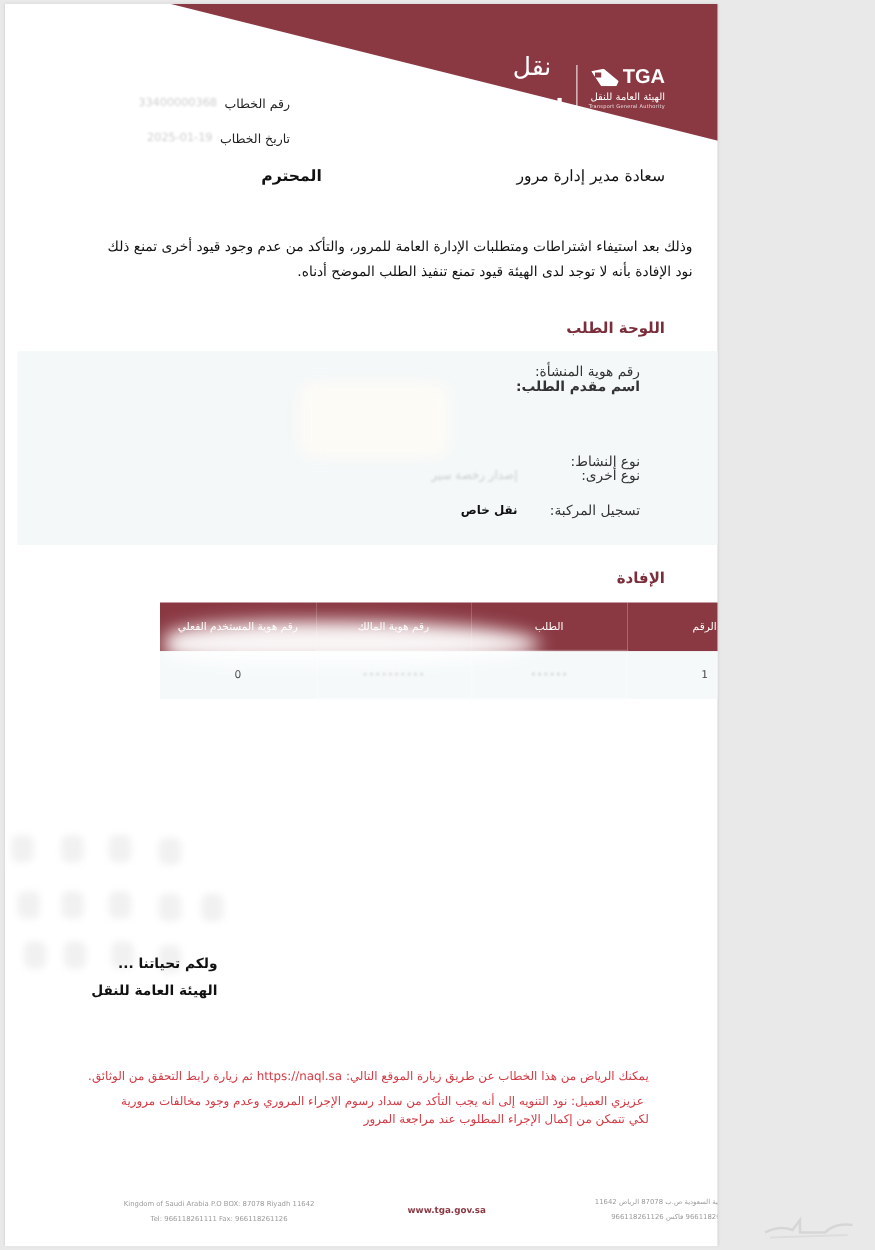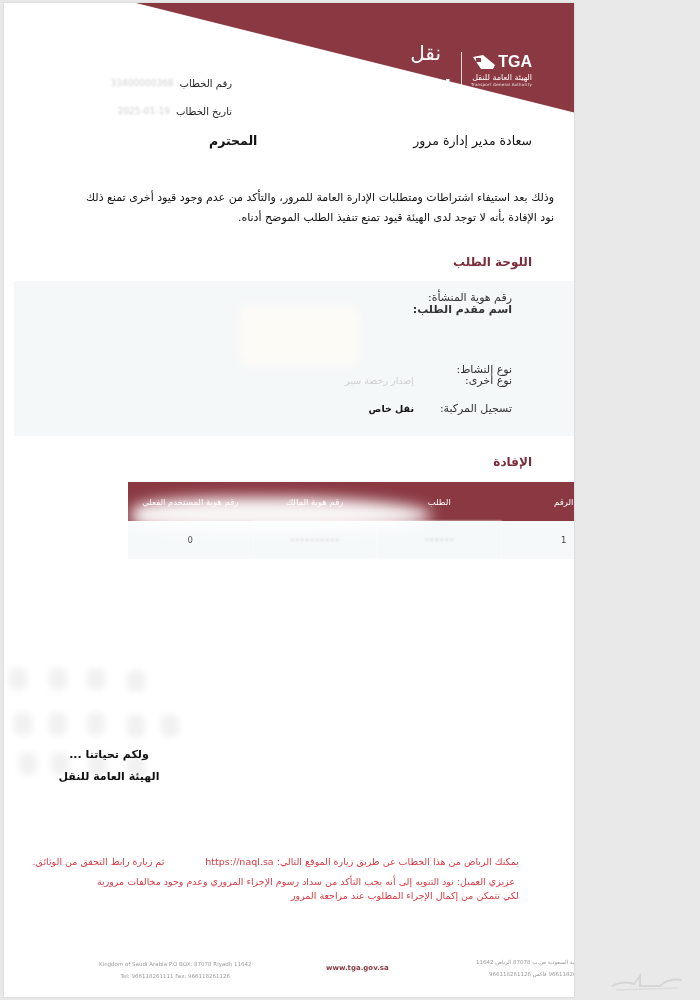--- a/index.html
+++ b/index.html
@@ -62,27 +62,27 @@
     td { background: #f5f9fa; color: #444; font-size: 8.5px; height: 38px; text-align: center; }
     td.redacted { color: #d8d8d8; filter: blur(0.8px); }
     .th-smear {
       position: absolute; left: 128px; top: 494px; width: 300px; height: 34px;
       background: #ffffff; filter: blur(7px); border-radius: 40% 60% 50% 30%; opacity: 0.95;
     }
 
     .dots { position: absolute; left: 5px; top: 665px; width: 170px; height: 110px; }
     .dot { position: absolute; width: 18px; height: 22px; background: #f1f1f2; border-radius: 6px; filter: blur(3px); }
 
-    .closing { position: absolute; left: 40px; top: 741px; width: 130px; text-align: center; direction: rtl; font-size: 11px; color: #111; font-weight: bold; line-height: 22px; }
+    .closing { position: absolute; left: 40px; top: 757px; width: 130px; text-align: right; direction: rtl; font-size: 11px; color: #111; font-weight: bold; line-height: 22px; }
 
     .notice { position: absolute; right: 55px; top: 852px; width: 560px; direction: rtl; text-align: right; color: #d53b45; font-size: 9.5px; line-height: 14px; }
     .notice p { margin: 0; }
     .notice .indent { padding-right: 4px; }
     .notice .gap { margin-top: 6px; }
-    .ltr-inline { direction: ltr; unicode-bidi: embed; margin-left: 38px; }
+    .ltr-inline { direction: ltr; unicode-bidi: embed; }
 
     .footer { position: absolute; left: 0; top: 952px; width: 688px; height: 30px; font-size: 5.5px; color: #9a9a9a; }
     .footer-en { position: absolute; left: 95px; top: 3px; text-align: center; line-height: 12px; }
     .footer-web { position: absolute; left: 322px; top: 9px; font-size: 7px; color: #8a3943; font-weight: bold; }
     .footer-ar { position: absolute; left: 440px; top: 1px; direction: rtl; text-align: right; line-height: 12px; width: 160px; }
     .watermark { position: absolute; right: 14px; top: 968px; width: 76px; height: 24px; opacity: 0.55; }
   </style>
 </head>
 <body>
 

